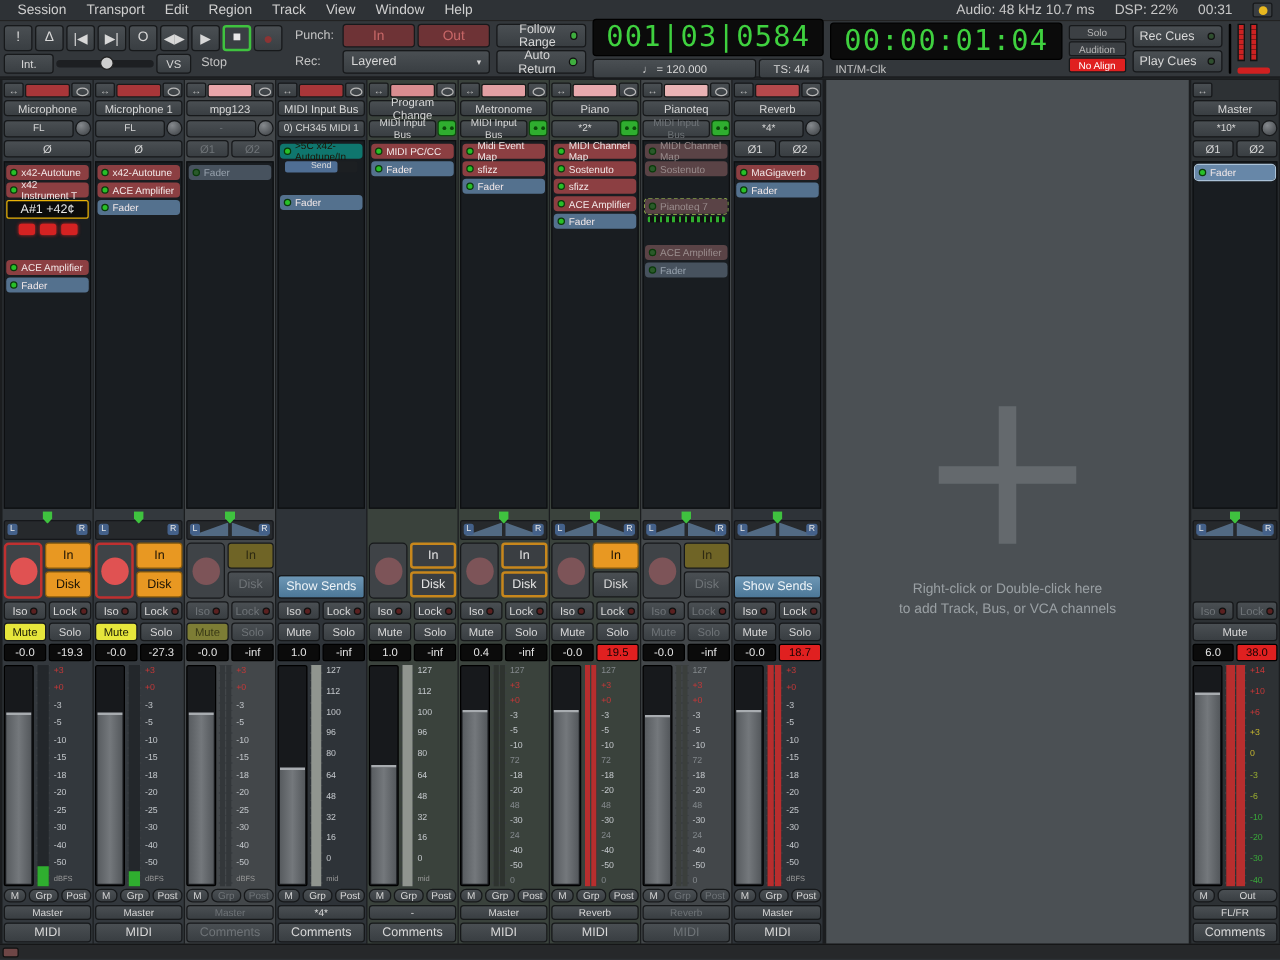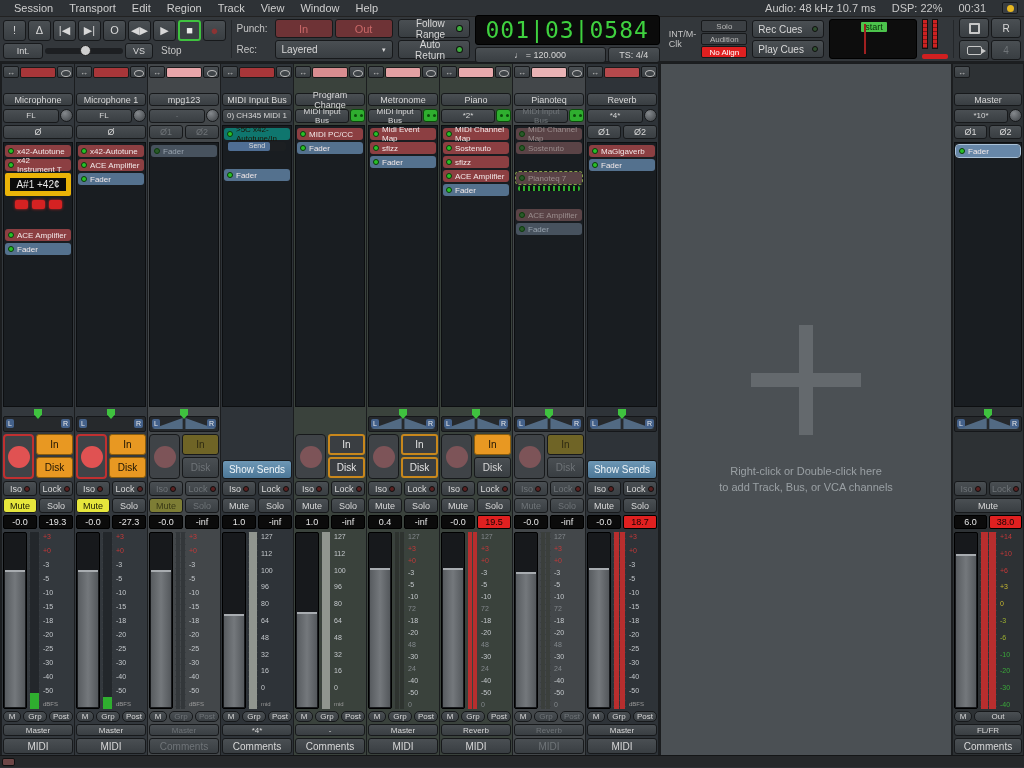--- a/index.html
+++ b/index.html
@@ -68,42 +68,42 @@
   .strip.kind-master { background:#2d3134; }
   .strip.inactive { background:#43474a; }
   .s-top { display:flex; gap:1px; height:14px; align-items:center; }
   .w-btn { width:16px; height:12px; font-size:8px; color:#c0c0c0; background:linear-gradient(#4a4f53,#393e42);
            border:1px solid #17191b; border-radius:2px; display:flex; align-items:center; justify-content:center; }
   .color-rect { flex:1; height:11px; border-radius:2px; border:1px solid #1a1a1a; }
   .eye { width:16px; height:12px; background:linear-gradient(#4a4f53,#393e42); border:1px solid #17191b;
          border-radius:2px; position:relative; }
   .eye:after { content:""; position:absolute; left:3px; top:3px; width:8px; height:5px;
                border:1px solid #b8b8b8; border-radius:50%; }
-  .name-btn { height:13px; margin-top:14px; font-size:9px; }
+  .name-btn { height:13px; margin-top:1px; font-size:9px; }
   .in-row { display:flex; gap:1px; height:15px; margin-top:2px; align-items:center; }
   .in-btn { flex:1; height:14px; font-size:8px; }
   .knob { width:13px; height:13px; border-radius:50%; background:radial-gradient(circle at 35% 30%,#85898d,#3a3e42);
           border:1px solid #17191b; }
   .midi-jack { width:15px; height:13px; border-radius:3px; background:#2fae2f; border:1px solid #0c4a0c;
                position:relative; }
   .midi-jack:after { content:""; position:absolute; left:3px; top:4px; width:3px; height:3px;
                      border-radius:50%; background:#0c4a0c; box-shadow:6px 0 0 #0c4a0c; }
   .ph-row { display:flex; gap:2px; height:15px; margin-top:2px; }
   .ph-btn { flex:1; height:14px; font-size:9px; }
   .procbox { flex:1; background:#191d21; border:1px solid #0d0f11; margin-top:2px; padding:2px 1px;
              display:flex; flex-direction:column; gap:2px; overflow:hidden; }
   .proc { height:12px; border-radius:3px; display:flex; align-items:center; gap:3px; padding:0 3px;
           font-size:8px; color:#f2e8e8; }
   .proc .pled { width:6px; height:6px; border-radius:50%; background:#28c028; border:1px solid #0a3a0a; flex:none; }
   .proc.p-plugin { background:#8c3f42; }
   .proc.p-fader { background:#54718e; }
   .proc.p-send { background:#0f766e; color:#1c1305; }
   .proc.p-send .pled { background:#28c028; }
   .proc.p-selected { outline:1px dashed #86a04a; }
-  .proc-display { background:#0b0b0b; border:5px solid #eab308; border-radius:2px; padding:1px 2px;
+  .proc-display { background:#0b0b0b; border:1px solid #eab308; border-radius:2px; padding:1px 2px;
                   color:#e8e8e8; font-size:10px; text-align:center; }
   .blob-row { display:flex; gap:4px; justify-content:center; padding:2px 0; }
   .blob { width:13px; height:9px; background:#d42222; border-radius:2px; box-shadow:0 0 3px #d42222; }
   .send-slider { height:9px; background:#1c1f22; border-radius:2px; position:relative; margin:0 4px; }
   .send-fill { position:absolute; left:0; top:0; bottom:0; width:72%; background:#4f6e94; border-radius:2px; }
   .send-label { position:absolute; width:100%; text-align:center; font-size:7px; color:#dcdcdc; top:0; }
   .dot-strip { height:5px; background:#101010; border-radius:2px; margin:0 2px;
                background-image:repeating-linear-gradient(90deg,#2fae2f 0 2px,#101010 2px 5px); }
   .gap-before { margin-top:16px; }
   .inactive .proc.p-plugin { background:#5a4346; color:#9a8d8d; }
@@ -266,20 +266,21 @@
     </div>
   </div>
   <div class="tb-col">
     <div class="clock">001|03|0584</div>
     <div class="tb-row">
       <div class="btn sub-btn" style="flex:1">♩ = 120.000</div>
       <div class="btn sub-btn" style="width:52px">TS: 4/4</div>
     </div>
   </div>
   <div class="tb-col">
+    <div class="clock">00:00:01:04</div>
     <div class="small-label" style="font-size:9px;padding-left:4px">INT/M-Clk</div>
   </div>
   <div class="tb-col" style="gap:1px">
     <div class="tiny-btn">Solo</div>
     <div class="tiny-btn">Audition</div>
     <div class="tiny-btn alert">No Align</div>
   </div>
   <div class="tb-col">
     <div class="btn cue-btn">
       <span>Rec Cues</span>

